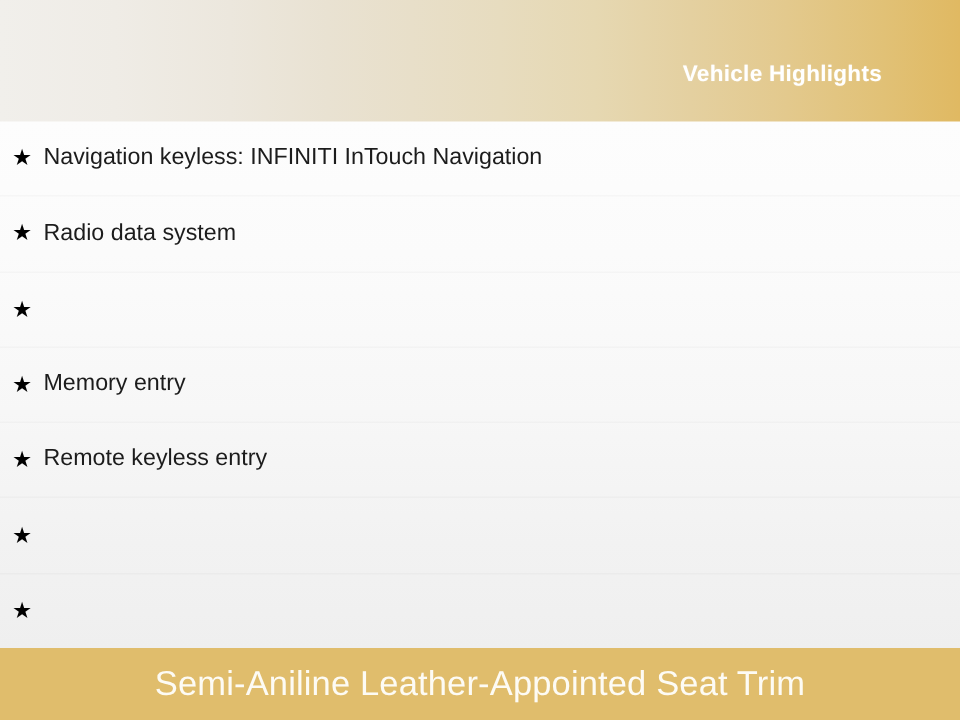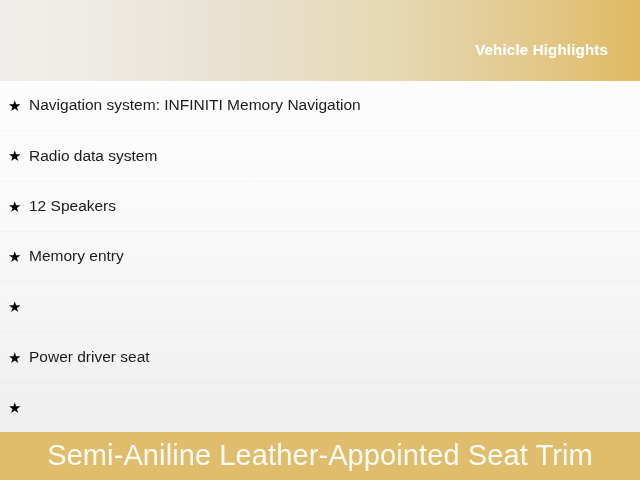--- a/index.html
+++ b/index.html
@@ -41,21 +41,21 @@
         #e0b962 100%);
     display: flex;
     align-items: center;
     justify-content: flex-end;
   }
   .header-title {
     color: #ffffff;
     font-size: 15px;
     font-weight: bold;
     letter-spacing: 0.2px;
-    padding-right: 32px;
+    padding-right: 52px;
     padding-top: 18px;
     text-shadow: 0 0 1px rgba(255,255,255,0.35);
     white-space: nowrap;
   }
 
   
   .highlights {
     flex: 1 1 auto;
     background: linear-gradient(to bottom, #fdfdfd 0%, #fbfbfb 25%, #f7f7f7 55%, #f2f2f2 80%, #efefef 100%);
     display: flex;
@@ -94,66 +94,65 @@
   .footer {
     flex: 0 0 48px;
     height: 48px;
     background: #e0bd6c;
     display: flex;
     align-items: center;
     justify-content: center;
   }
   .footer-caption {
     color: #fdfbf4;
-    font-size: 29px;
+    font-size: 23px;
     font-weight: normal;
     letter-spacing: 0.1px;
     white-space: nowrap;
     line-height: 1;
     padding-bottom: 2px;
   }
 </style>
 </head>
 <body>
 
 <div class="panel">
 
   <div class="header">
     <div class="header-title">Vehicle Highlights</div>
   </div>
 
   <ul class="highlights">
 
     <li class="highlight-row">
       <span class="bullet-star">★</span>
-      <span class="highlight-label">Navigation system: INFINITI Memory Navigation</span>
+      <span class="highlight-label">Navigation keyless: INFINITI InTouch Navigation</span>
     </li>
 
     <li class="highlight-row">
       <span class="bullet-star">★</span>
       <span class="highlight-label">Radio data system</span>
     </li>
 
     <li class="highlight-row">
       <span class="bullet-star">★</span>
-      <span class="highlight-label">12 Speakers</span>
     </li>
 
     <li class="highlight-row">
       <span class="bullet-star">★</span>
       <span class="highlight-label">Memory entry</span>
     </li>
 
     <li class="highlight-row">
       <span class="bullet-star">★</span>
+      <span class="highlight-label">Remote keyless entry</span>
     </li>
 
     <li class="highlight-row">
       <span class="bullet-star">★</span>
-      <span class="highlight-label">Power driver seat</span>
     </li>
 
     <li class="highlight-row">
       <span class="bullet-star">★</span>
     </li>
 
   </ul>
 
   <div class="footer">
     <div class="footer-caption">Semi-Aniline Leather-Appointed Seat Trim</div>

